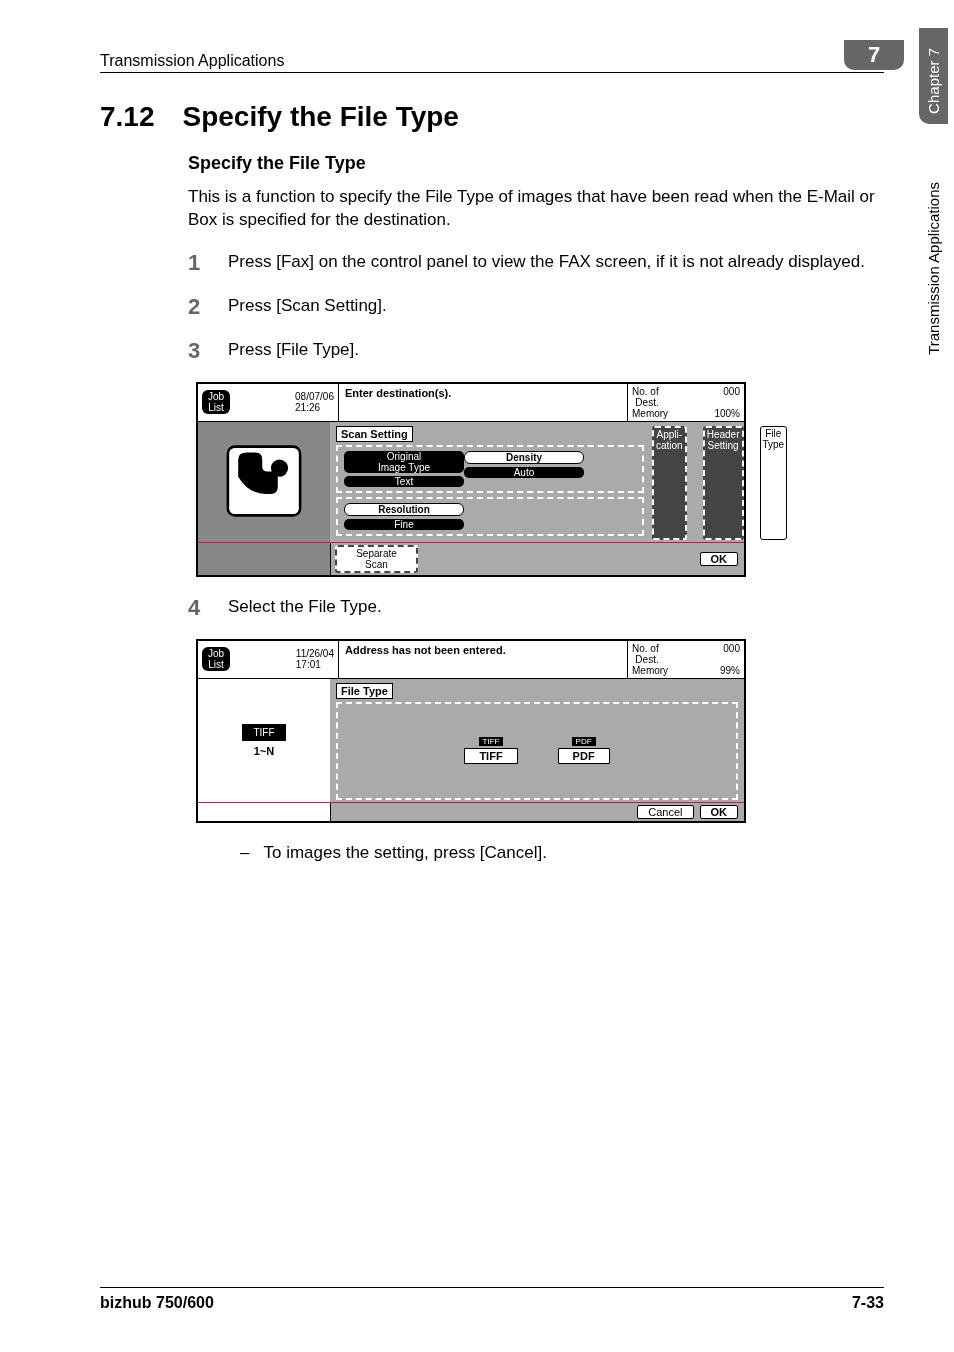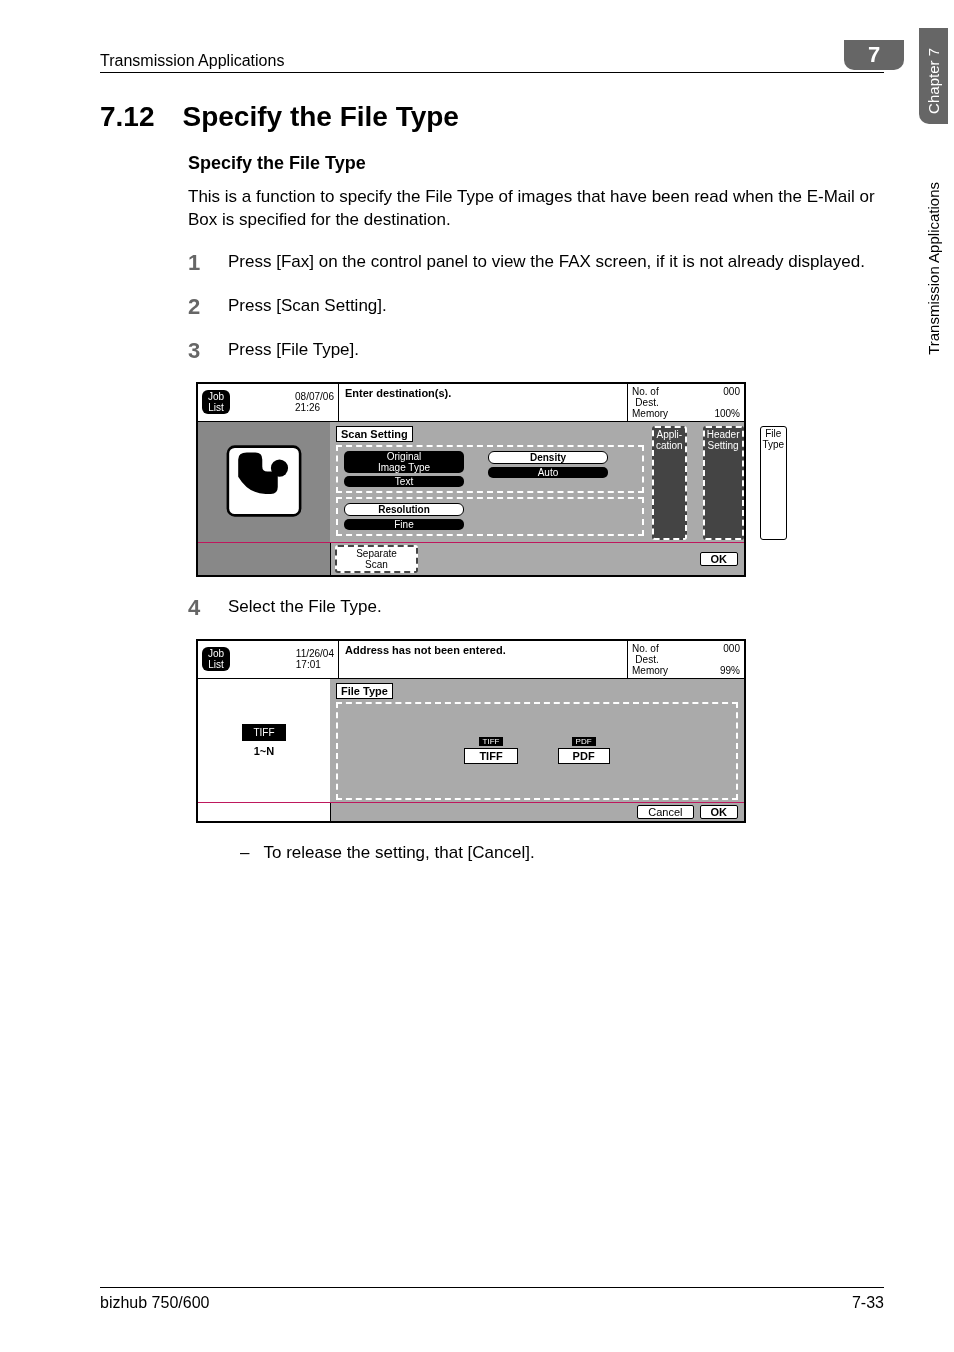--- a/index.html
+++ b/index.html
@@ -213,21 +213,20 @@
     font-weight: bold;
     font-size: 11px;
     display: inline-block;
     margin-bottom: 3px;
   }
   .group-box {
     border: 2px dashed #fff;
     padding: 4px 6px;
     margin-bottom: 4px;
     display: flex;
-    gap: 24px;
     justify-content: flex-start;
     align-items: flex-start;
   }
   .col { display: flex; flex-direction: column; gap: 3px; min-width: 120px;}
   .lbl-dark {
     background: #000;
     color: #fff;
     font-size: 10px;
     padding: 0 4px;
     text-align: center;
@@ -339,20 +338,21 @@
   .footer {
     position: absolute;
     bottom: 40px;
     left: 100px;
     right: 70px;
     border-top: 1px solid #000;
     padding-top: 6px;
     font-size: 16px;
     display: flex;
     justify-content: space-between;
+    font-weight: bold;
   }
 </style>
 </head>
 <body>
 
 <div class="page">
 
   <div class="sidebar">
     <div class="side-chapter">
       <span>Chapter 7</span>
@@ -530,21 +530,21 @@
       <div style="width:132px; background:#fff; border-right:1px solid #000;"></div>
       <div class="bottom-center"></div>
       <div class="bottom-right">
         <div class="ok-btn" style="font-weight:normal;">Cancel</div>
         <div class="ok-btn">OK</div>
       </div>
     </div>
   </div>
 
   <div class="bullet">
-    <span class="bullet-dash">–</span><span>To release the setting, that [Cancel].</span>
+    <span class="bullet-dash">–</span><span>To images the setting, press [Cancel].</span>
   </div>
 
   <div class="footer">
     <span>bizhub 750/600</span>
     <span>7-33</span>
   </div>
 
 </div>
 
 </body></html>

